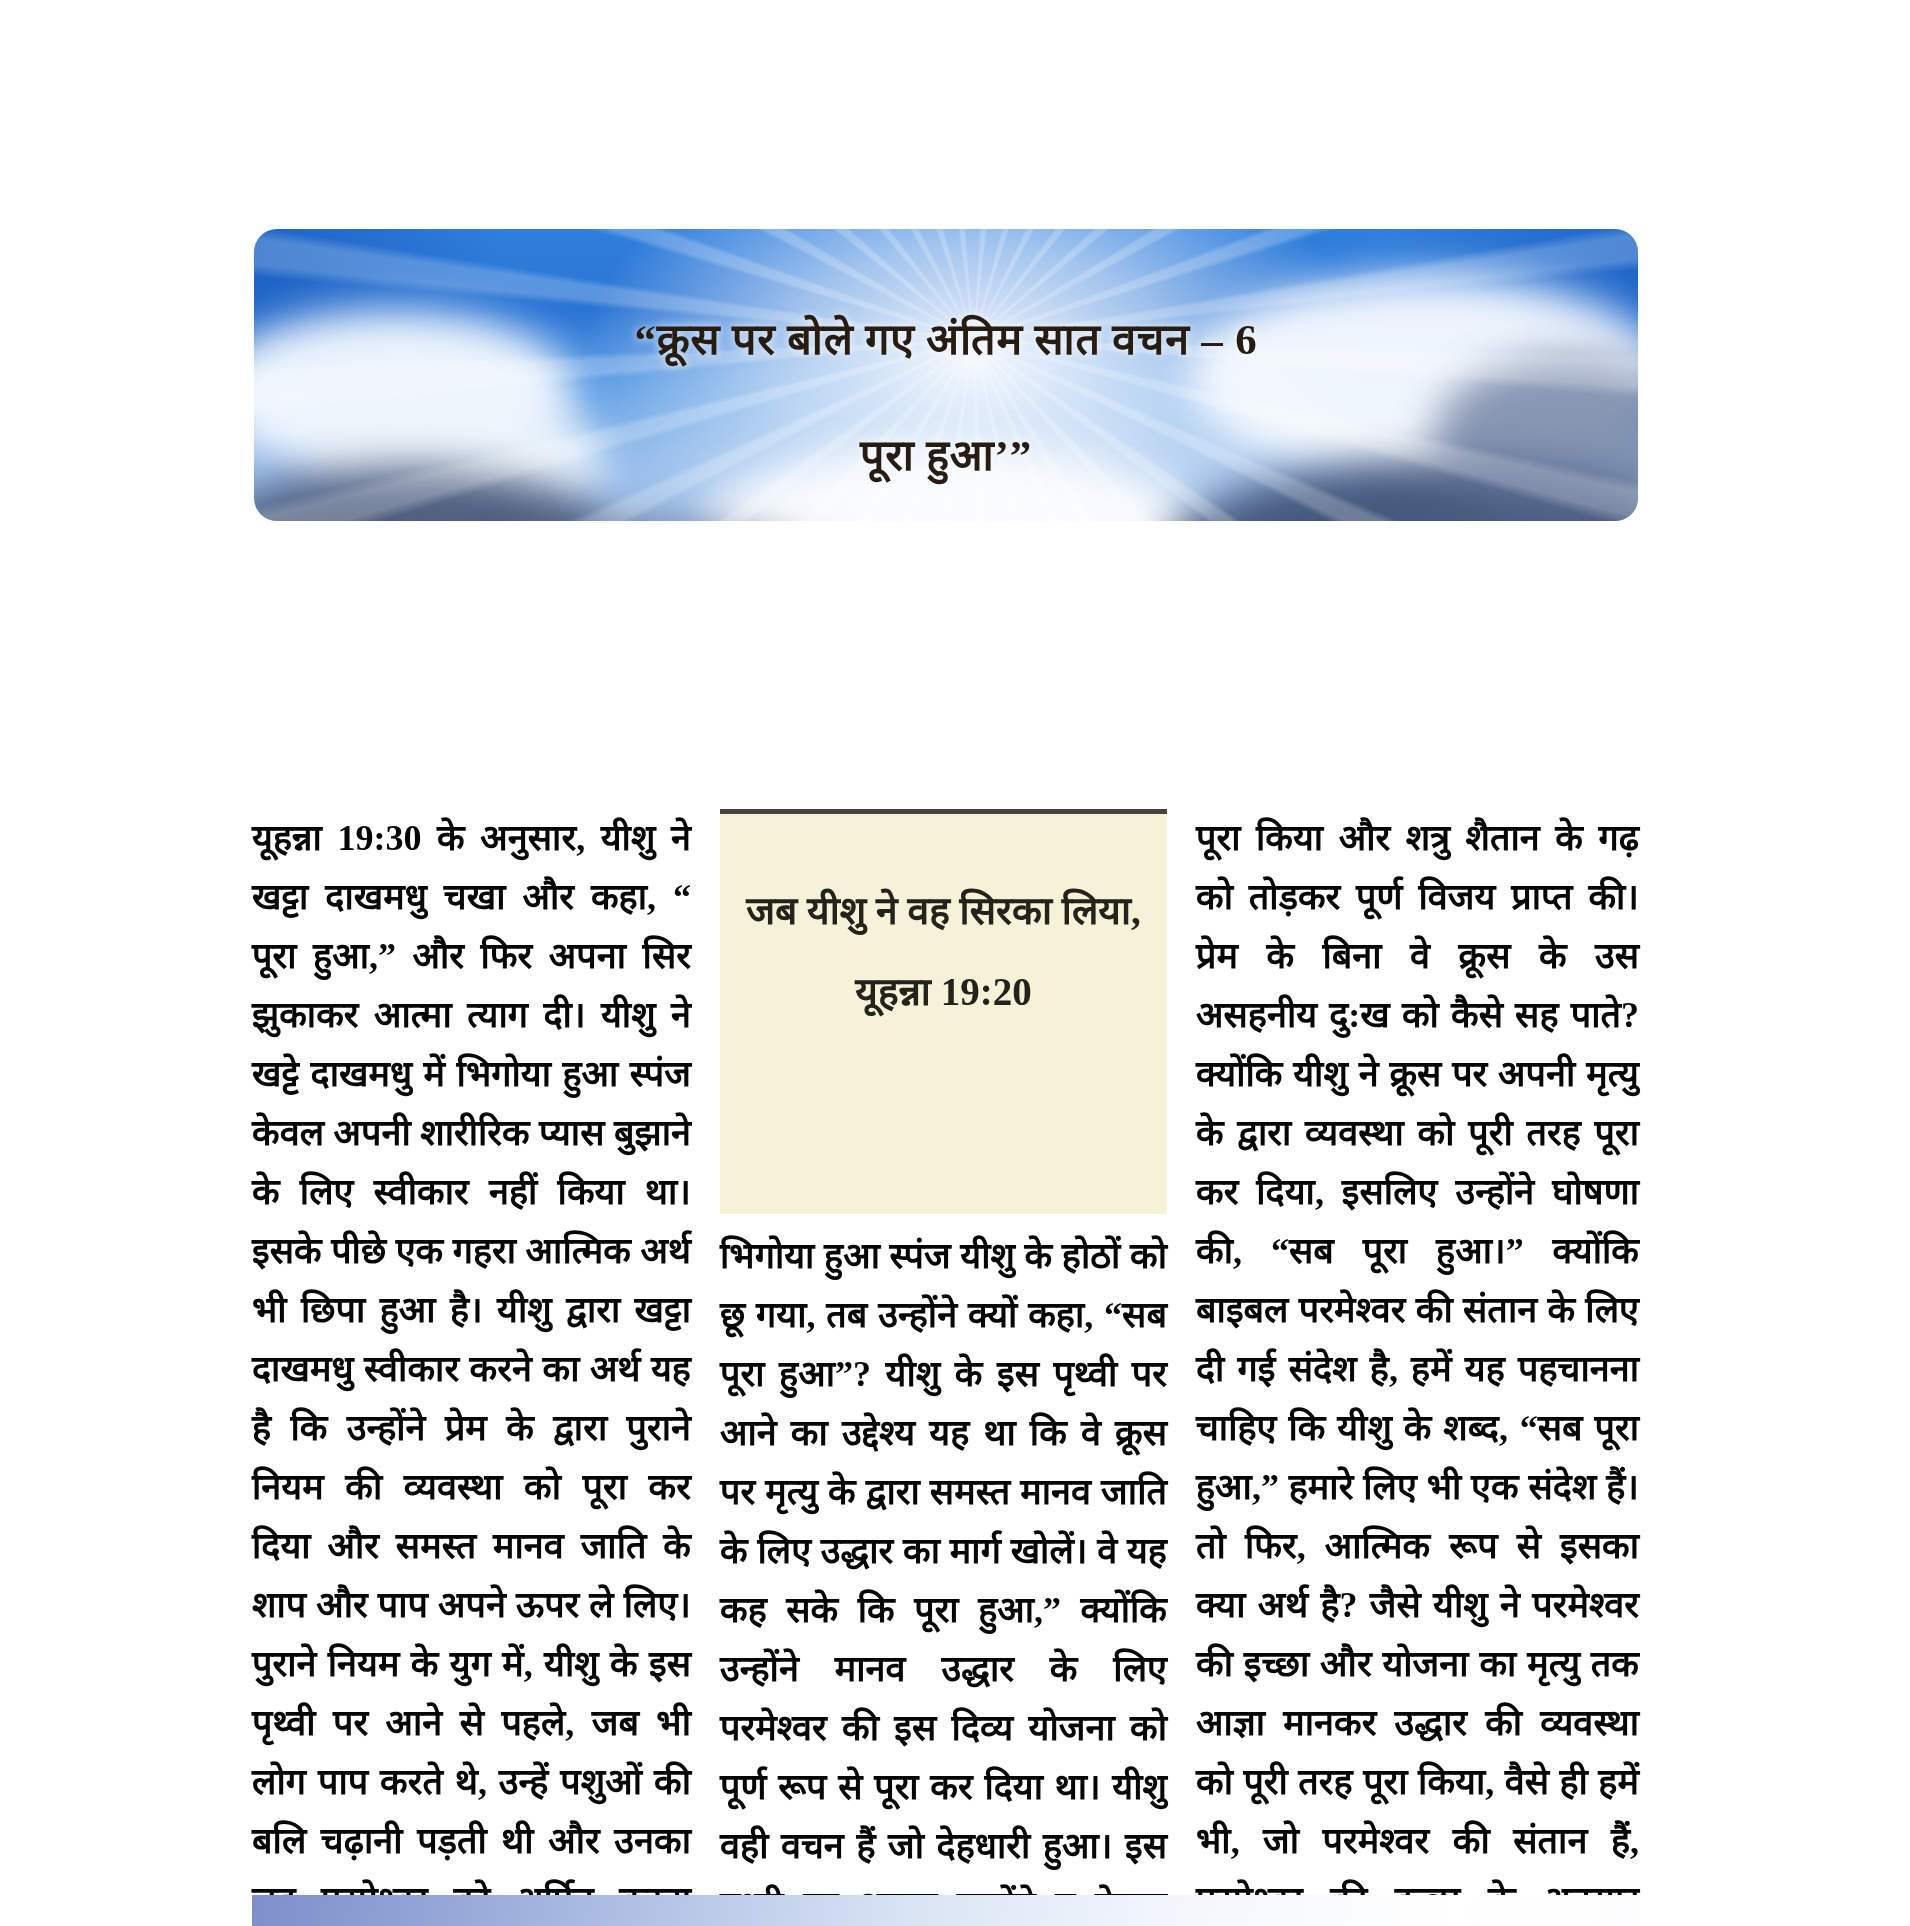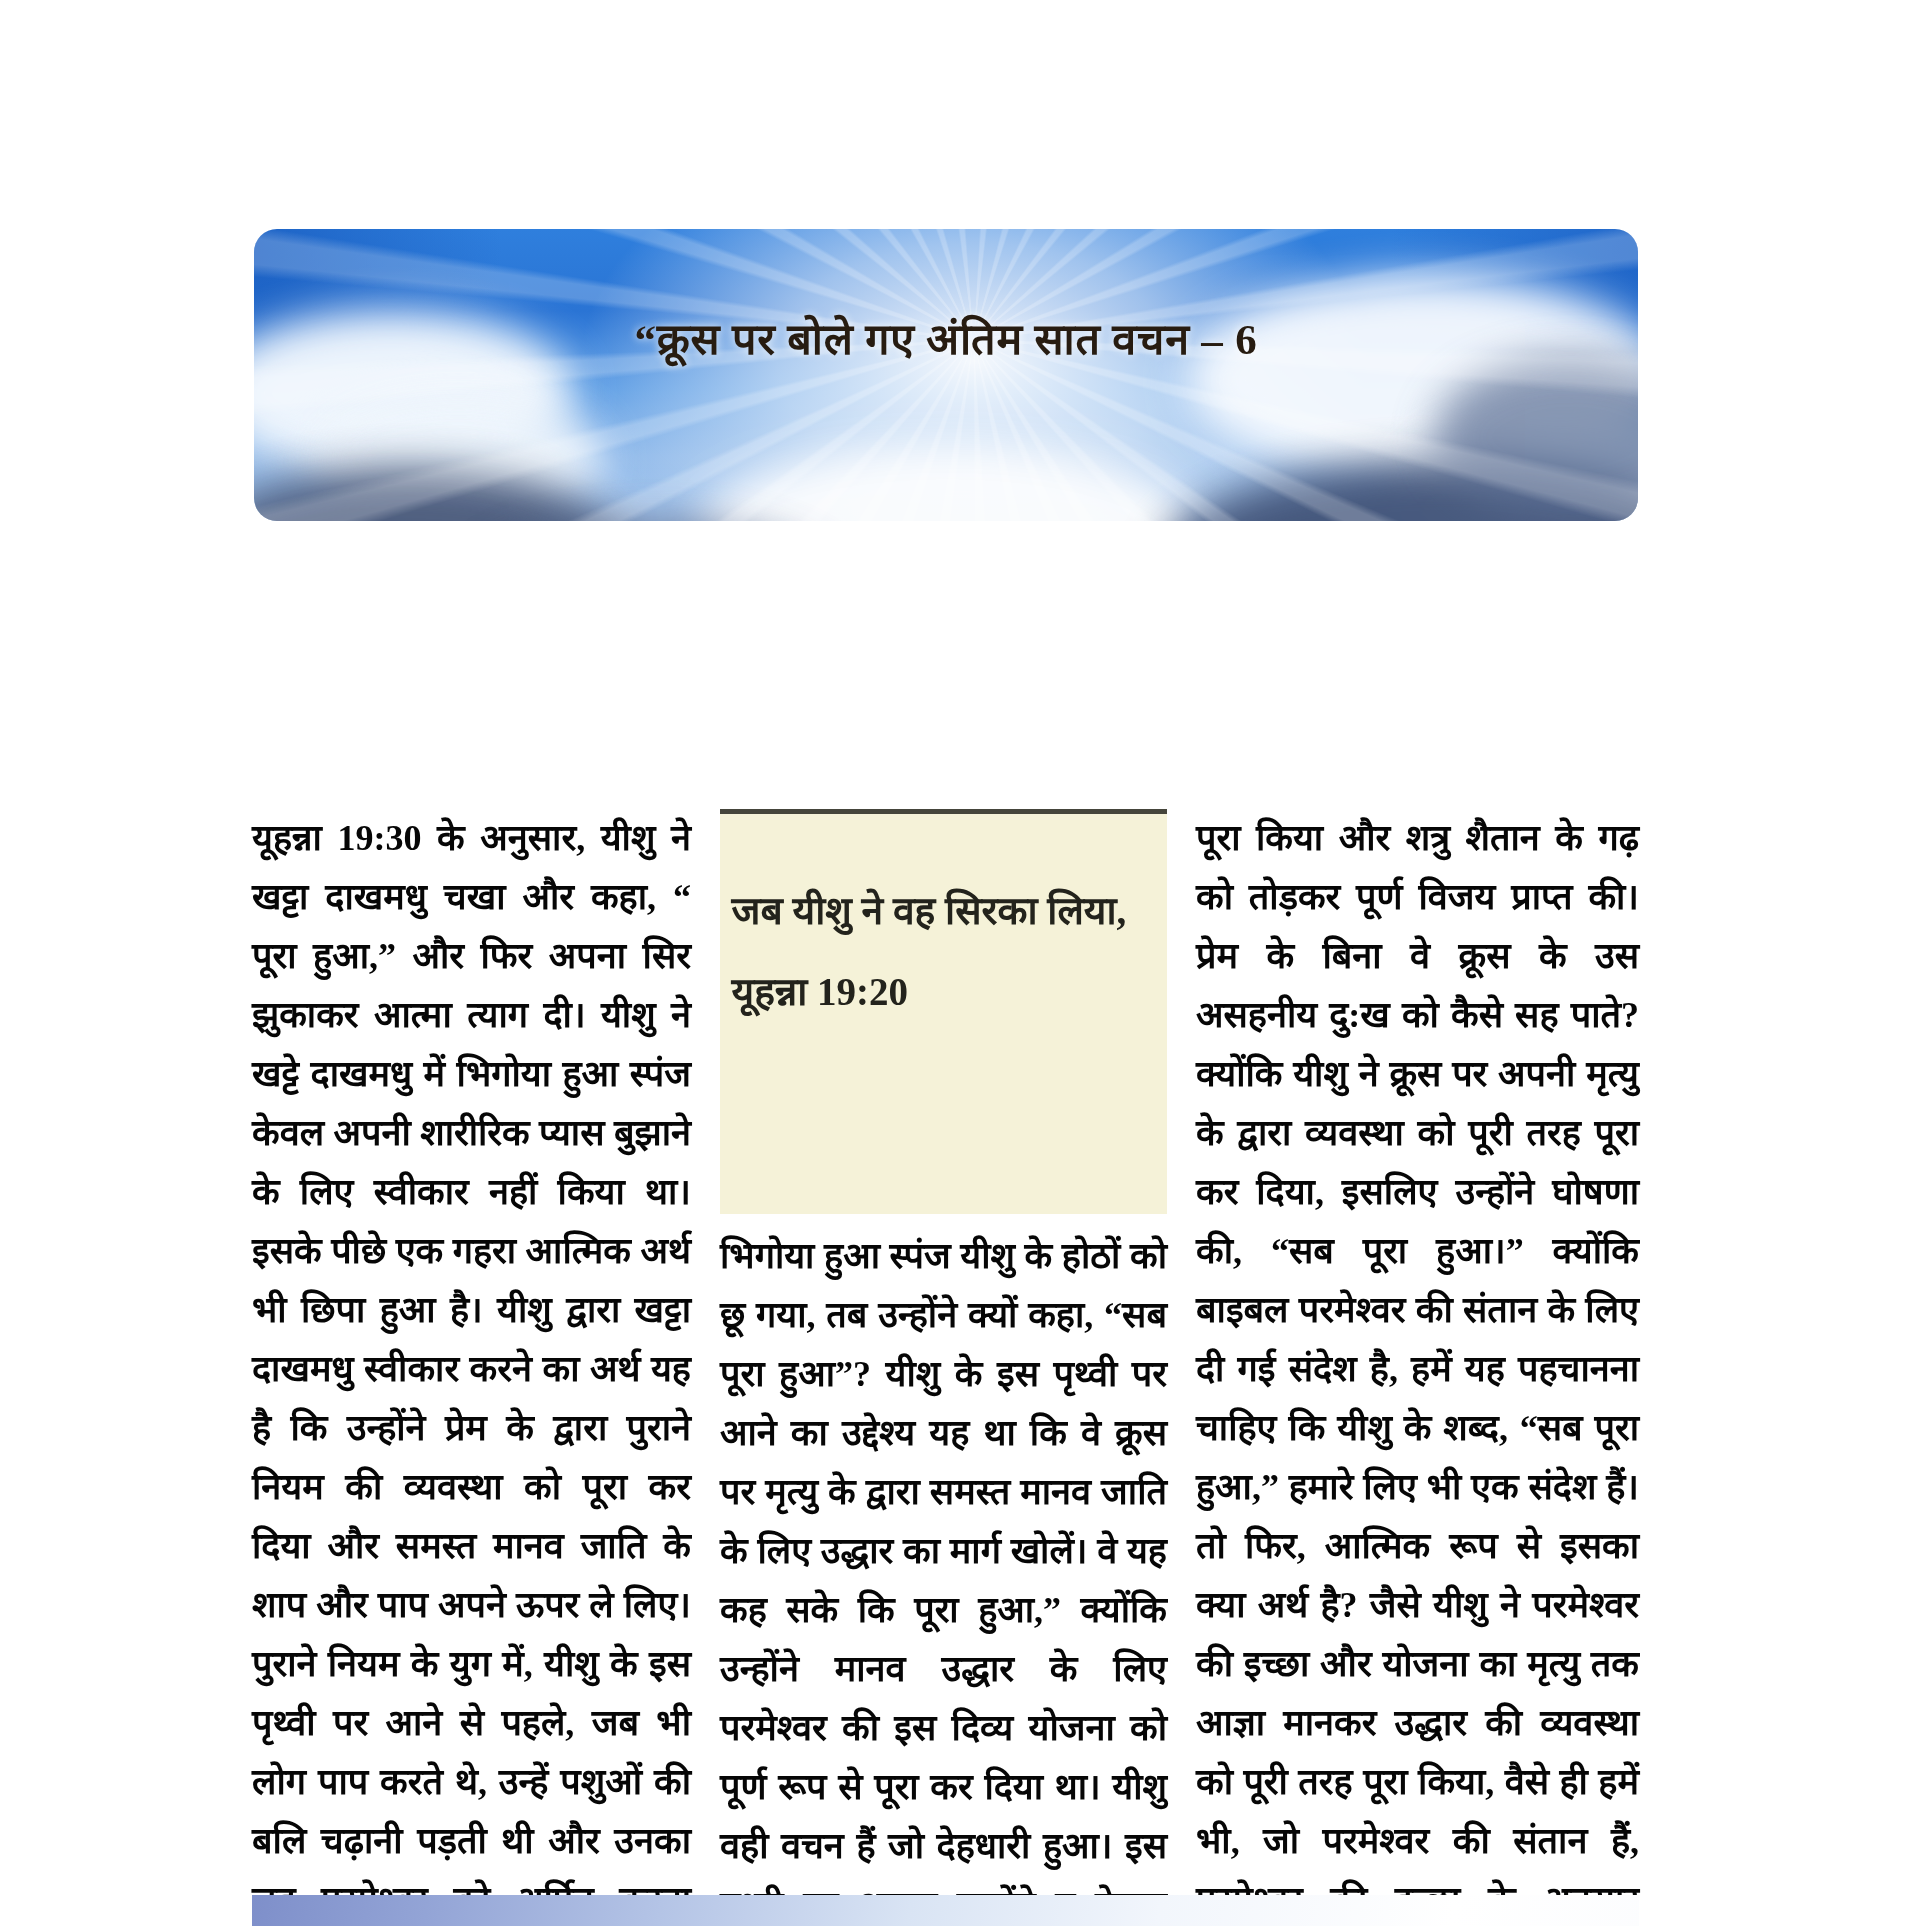--- a/index.html
+++ b/index.html
@@ -34,21 +34,21 @@
 
   
   .columns{position:absolute;left:252px;top:809px;width:1387px;display:flex;gap:29px;}
   .col{font-size:36px;line-height:59px;text-align:justify;color:#060606;font-weight:bold;}
   .col-left{width:439px;}
   .col-mid{width:447px;}
   .col-right{width:443px;}
 
   .quote-box{box-sizing:border-box;width:100%;height:405px;background:#f5f2d8;
              border-top:5.4px solid #45453b;margin-bottom:13px;text-align:center;padding-top:71px;}
-  .quote-line{font-size:39px;line-height:52px;margin:0 11.6px 28.5px 11.6px;color:#23231c;font-weight:bold;text-align:left;}
+  .quote-line{font-size:39px;line-height:52px;margin:0 11.6px 28.5px 11.6px;color:#23231c;font-weight:bold;text-align:center;}
 
   
   .banner{position:absolute;left:252px;top:1895px;width:1387px;height:462px;overflow:hidden;
     background:linear-gradient(100deg,#7e8fca 0%,#93a4d6 12%,#b4c4e6 28%,#d9e4f4 45%,#f2f6fc 62%,#ffffff 82%,#fbfcfe 100%);}
   .pastor-photo{position:absolute;left:0;top:0;width:539px;height:462px;}
 </style>
 </head>
 <body>
 
 <div class="page">
@@ -58,20 +58,21 @@
     <div class="cloud c-w2"></div>
     <div class="cloud c-w3"></div>
     <div class="cloud c-w4"></div>
     <div class="cloud c-w5"></div>
     <div class="cloud c-d1"></div>
     <div class="cloud c-d2"></div>
     <div class="cloud c-d3"></div>
     <div class="cloud c-d4"></div>
     <div class="header-title">
       <div class="ht-line ht-1">“क्रूस पर बोले गए अंतिम सात वचन – 6</div>
+      <div class="ht-line ht-2">पूरा हुआ’”</div>
     </div>
   </div>
 
   <div class="columns">
     <div class="col col-left">यूहन्ना 19:30 के अनुसार, यीशु ने खट्टा दाखमधु चखा और कहा, “ पूरा हुआ,” और फिर अपना सिर झुकाकर आत्मा त्याग दी। यीशु ने खट्टे दाखमधु में भिगोया हुआ स्पंज केवल अपनी शारीरिक प्यास बुझाने के लिए स्वीकार नहीं किया था। इसके पीछे एक गहरा आत्मिक अर्थ भी छिपा हुआ है। यीशु द्वारा खट्टा दाखमधु स्वीकार करने का अर्थ यह है कि उन्होंने प्रेम के द्वारा पुराने नियम की व्यवस्था को पूरा कर दिया और समस्त मानव जाति के शाप और पाप अपने ऊपर ले लिए। पुराने नियम के युग में, यीशु के इस पृथ्वी पर आने से पहले, जब भी लोग पाप करते थे, उन्हें पशुओं की बलि चढ़ानी पड़ती थी और उनका लहू परमेश्वर को अर्पित करना पड़ता था।लेकिन क्योंकि स्वयं यीशु क्रूस पर चढ़ाए गए और उन्होंने अपना लहू बहाया, एक बार में ही सदा के लिए पूर्ण बलिदान अर्पित किया (इब्रानियों 10:11–12), इसलिए अब जो कोई भी विश्वास के द्वारा यीशु मसीह को ग्रहण करता है, उसके पाप क्षमा किए जा सकते हैं। यीशु मसीह के द्वारा मिला उद्धार का अनुग्रह ही “नया दाखमधु” है, और यीशु ने स्वयं “खट्टा दाखमधु” पीकर हमें वह अनुग्रह प्रदान किया। “सब पूरा हुआ” का आत्मिक अर्थतो फिर, जब खट्टे दाखमधु में</div>
 
     <div class="col col-mid">
       <div class="quote-box">
         <div class="quote-line">जब यीशु ने वह सिरका लिया,</div>
         <div class="quote-line">यूहन्ना 19:20</div>

